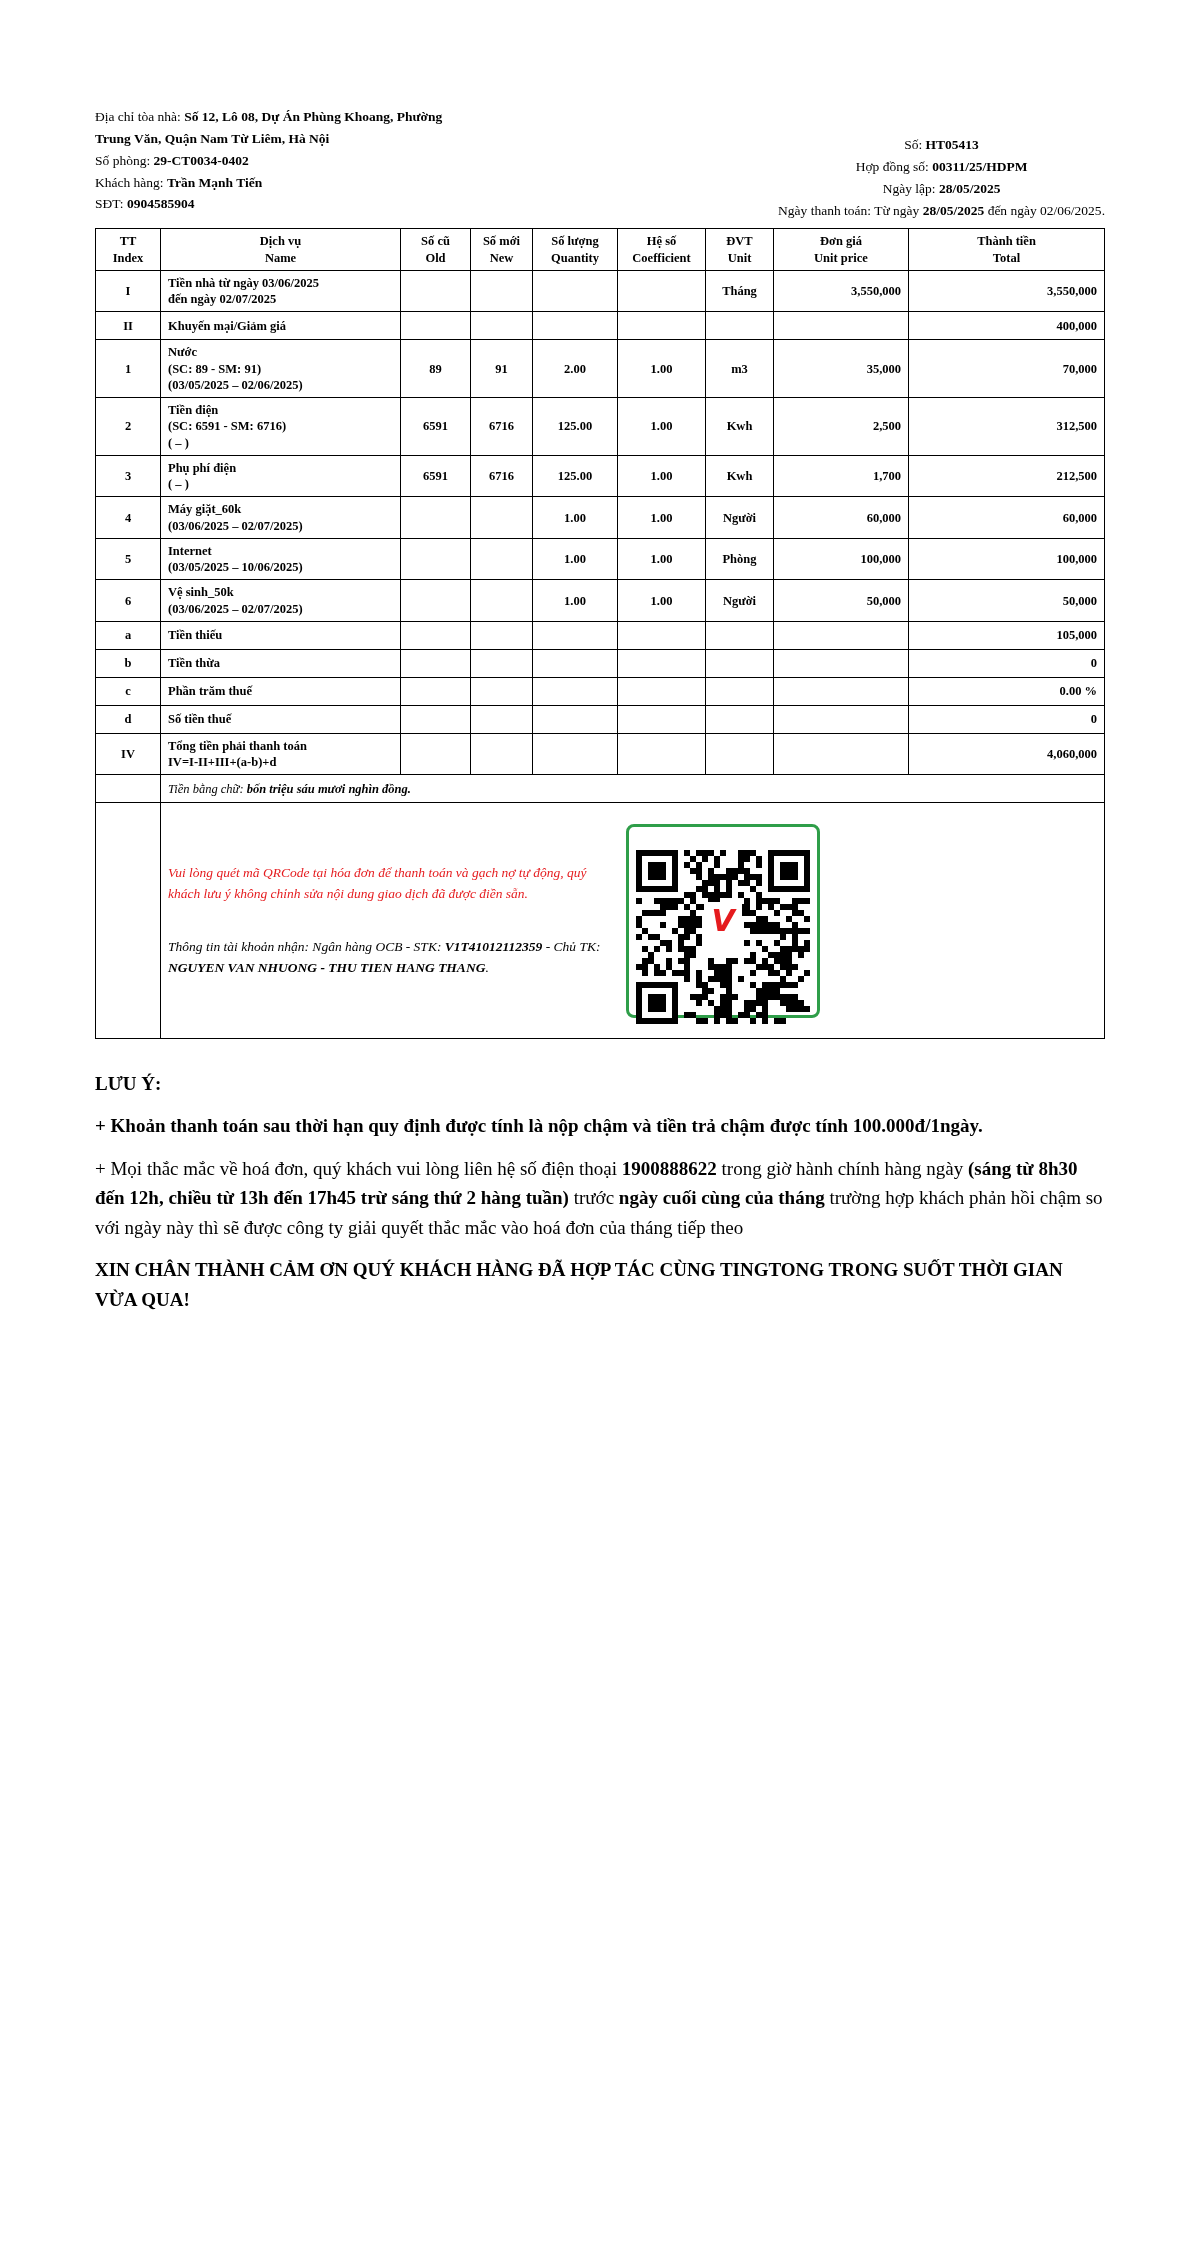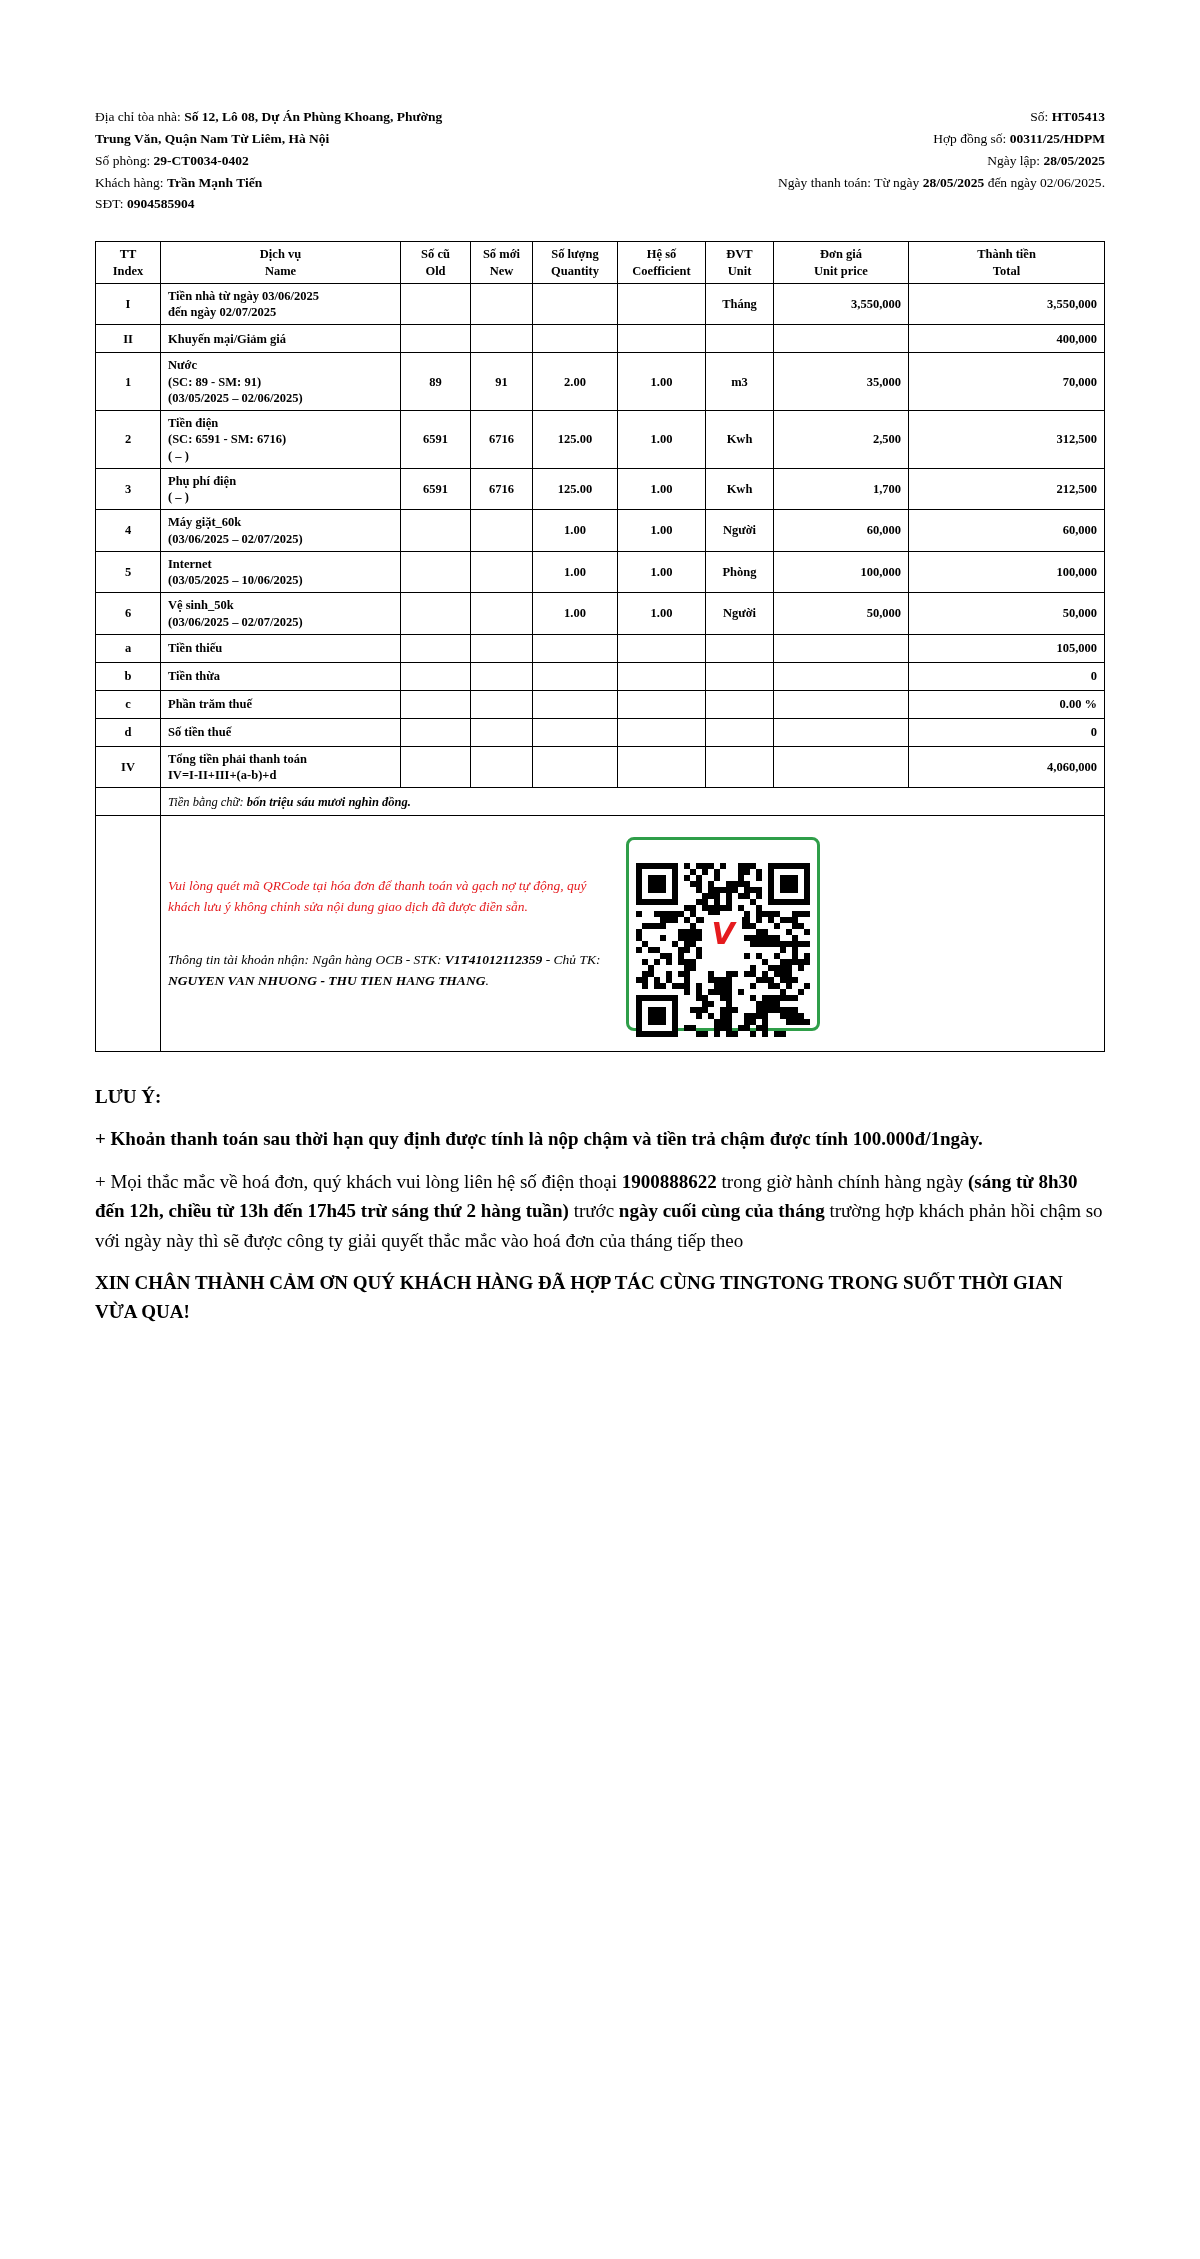--- a/index.html
+++ b/index.html
@@ -27,26 +27,26 @@
   }
   .brand .reg { font-size:9px; vertical-align:super; }
   .doc-title {
     width:300px; text-align:right; font-weight:bold; font-size:17px;
     line-height:1.35; margin-top:8px;
   }
 
   
   .info { display:flex; justify-content:space-between; margin-top:18px; font-size:13.5px; }
   .info-left { width:480px; }
-  .info-right { text-align:right; }
+  .info-right { text-align:center;margin-top:28px; }
   .info-left > div, .info-right > div { line-height:1.62; }
 
   
   table.services {
-    border-collapse:collapse; width:100%; margin-top:26px;
+    border-collapse:collapse; width:100%; margin-top:7px;
     font-size:12.5px; font-weight:bold; table-layout:fixed;
   }
   .services th, .services td {
     border:1px solid #000; padding:4px 7px; vertical-align:middle;
   }
   .services th { text-align:center; line-height:1.3; }
   .services td { height:28px; line-height:1.3; }
   .services tbody td:nth-child(1) { text-align:center; }
   .services tbody td:nth-child(2) { text-align:left; white-space:pre-line; }
   .services tbody td:nth-child(3),

